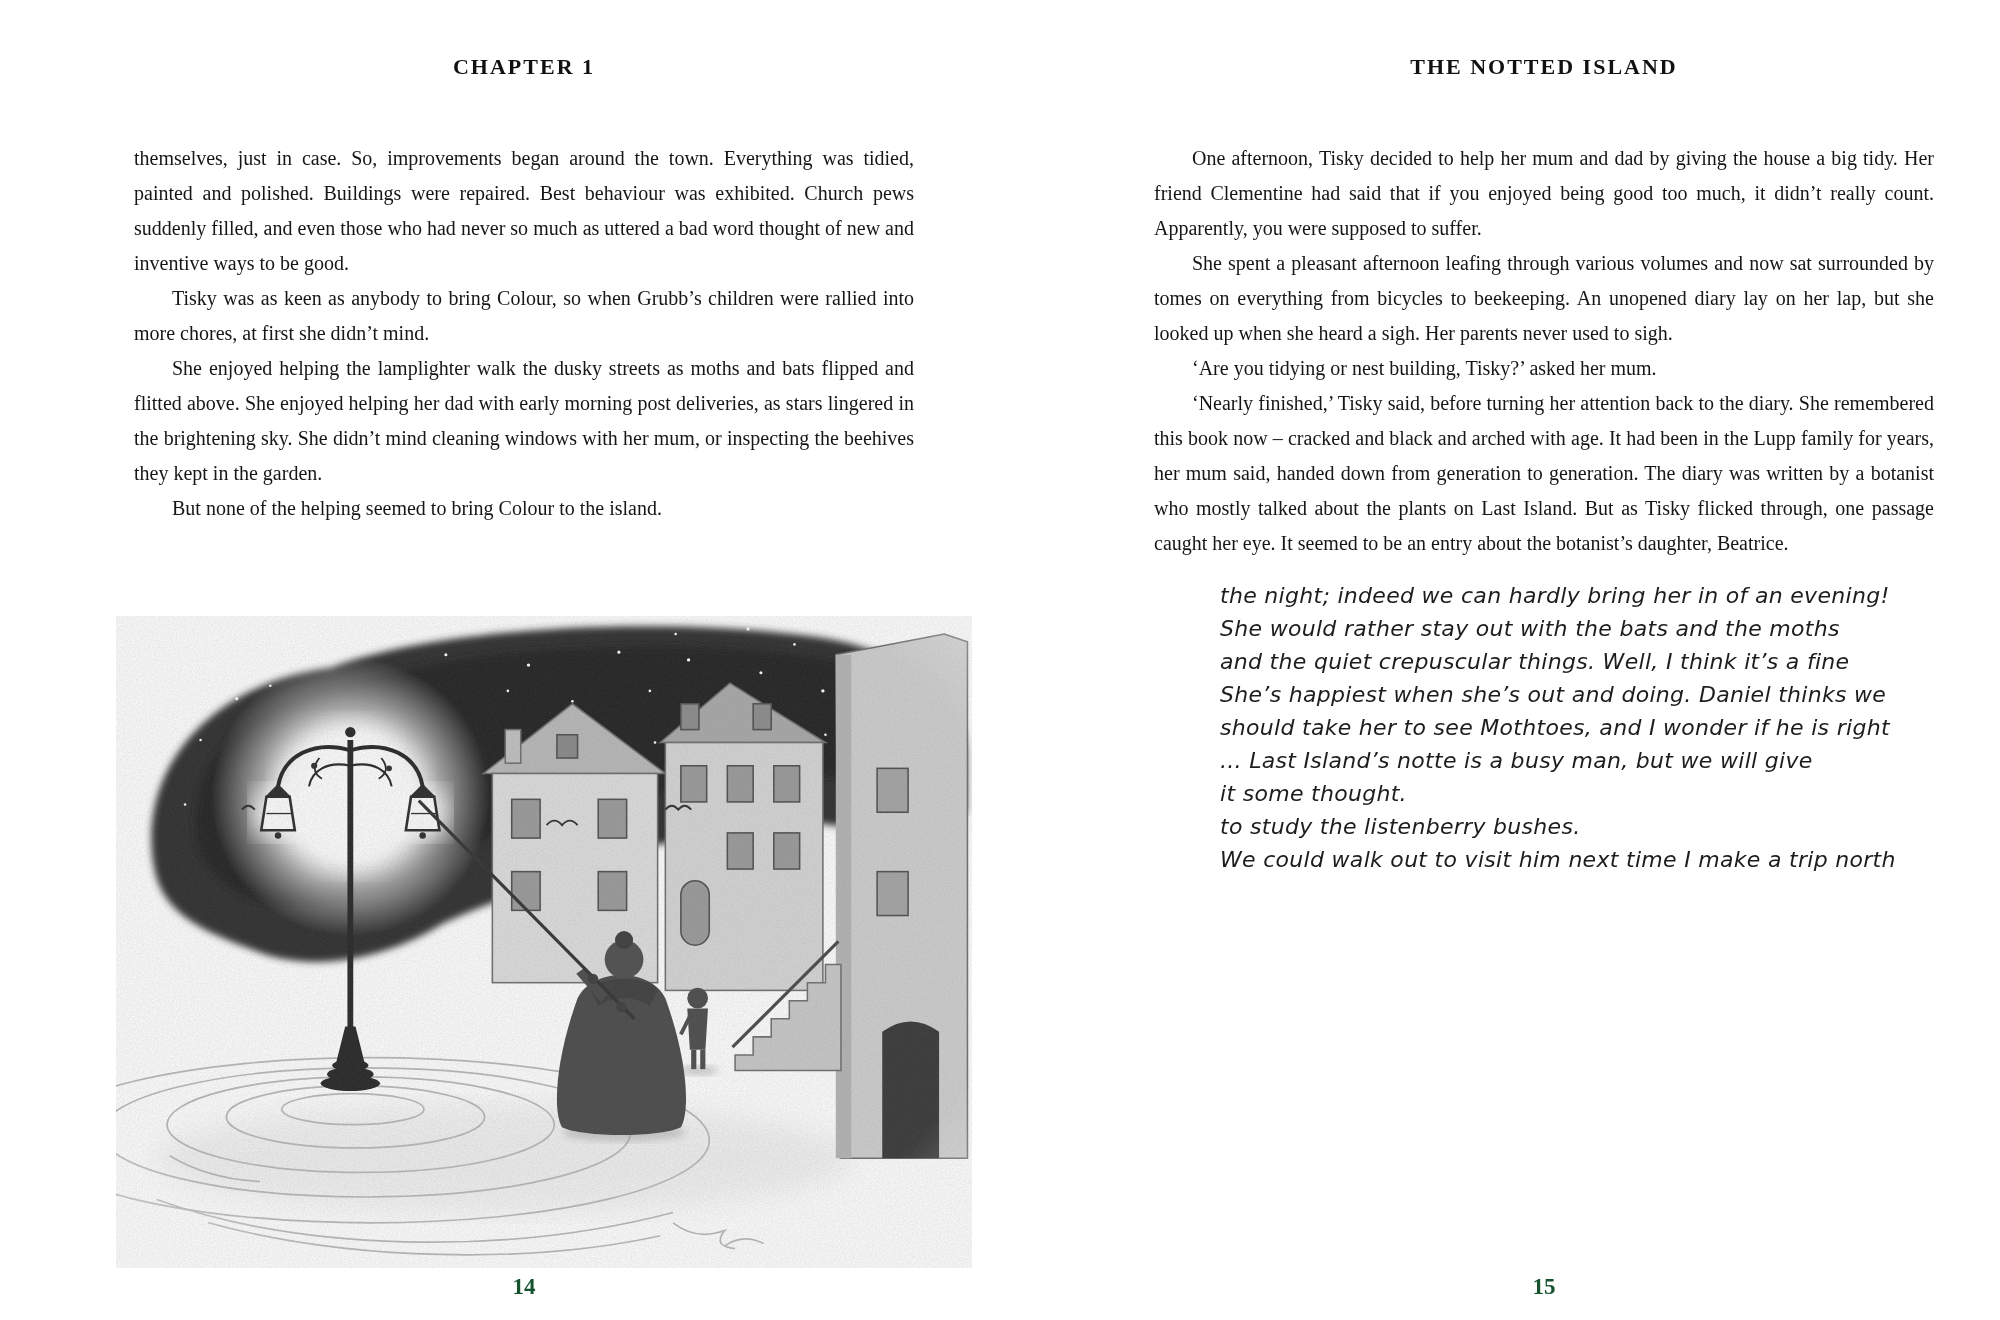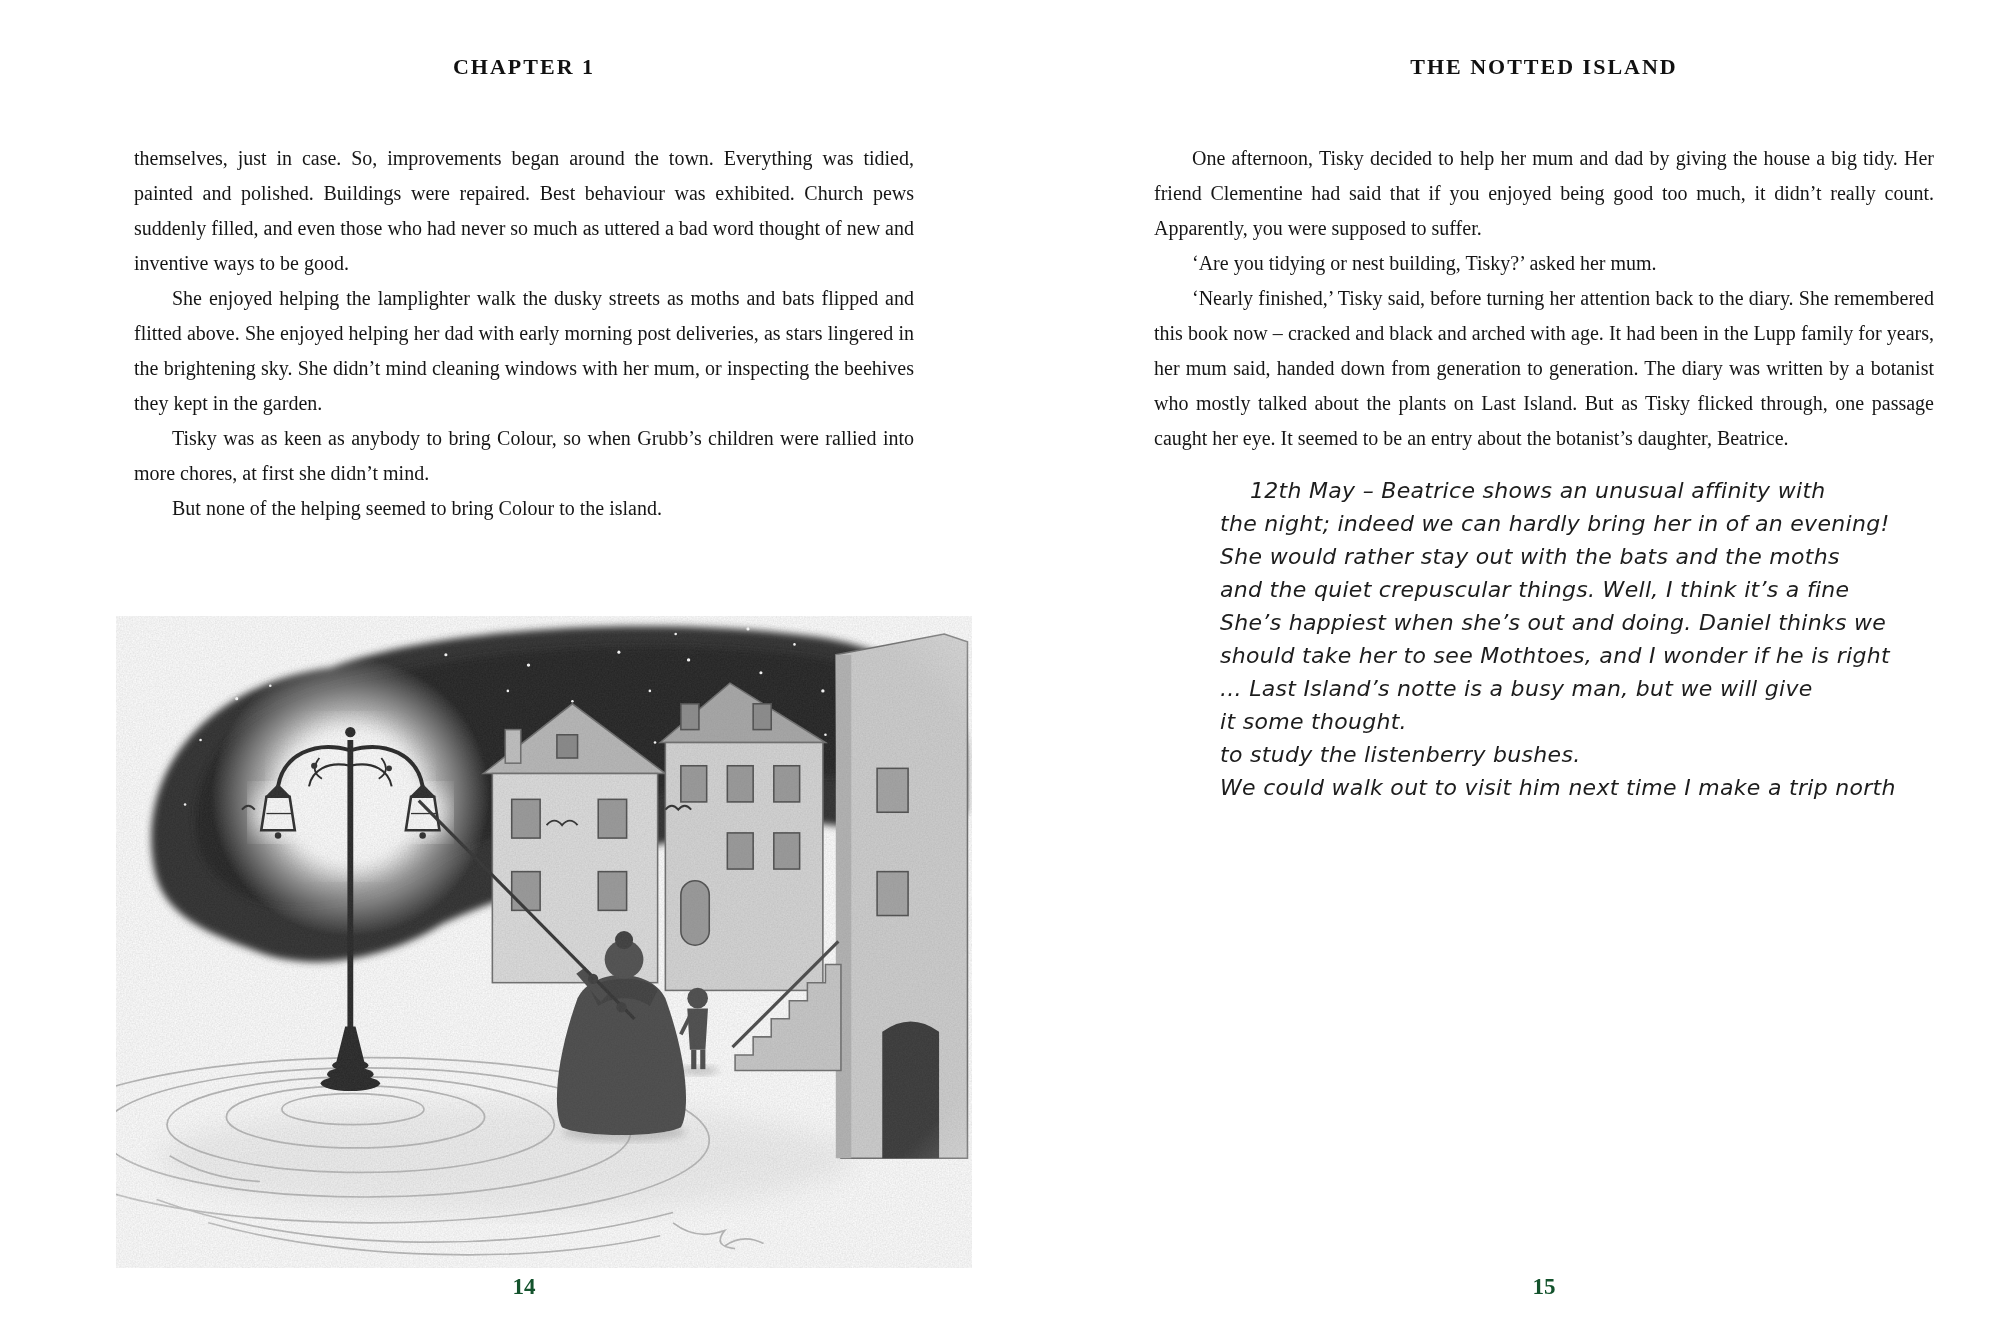--- a/index.html
+++ b/index.html
@@ -47,22 +47,22 @@
 </head>
 <body>
 
 <div class="spread">
 
   <div class="page page-left">
     <div class="running-head">CHAPTER 1</div>
 
     <div class="text-block">
       <p class="noindent">themselves, just in case. So, improvements began around the town. Everything was tidied, painted and polished. Buildings were repaired. Best behaviour was exhibited. Church pews suddenly filled, and even those who had never so much as uttered a bad word thought of new and inventive ways to be good.</p>
+      <p>Tisky was as keen as anybody to bring Colour, so when Grubb’s children were rallied into more chores, at first she didn’t mind.</p>
       <p>She enjoyed helping the lamplighter walk the dusky streets as moths and bats flipped and flitted above. She enjoyed helping her dad with early morning post deliveries, as stars lingered in the brightening sky. She didn’t mind cleaning windows with her mum, or inspecting the beehives they kept in the garden.</p>
-      <p>Tisky was as keen as anybody to bring Colour, so when Grubb’s children were rallied into more chores, at first she didn’t mind.</p>
       <p>But none of the helping seemed to bring Colour to the island.</p>
     </div>
 
     <svg class="illustration" viewBox="0 0 660 505" xmlns="http://www.w3.org/2000/svg">
       <defs>
         <radialGradient id="glowGrad">
           <stop offset="0" stop-color="#ffffff"></stop>
           <stop offset="0.45" stop-color="#ffffff" stop-opacity="0.95"></stop>
           <stop offset="1" stop-color="#ffffff" stop-opacity="0"></stop>
         </radialGradient>
@@ -239,25 +239,25 @@
     </svg>
 
     <div class="page-number">14</div>
   </div>
 
   <div class="page page-right">
     <div class="running-head">THE NOTTED ISLAND</div>
 
     <div class="text-block">
       <p>One afternoon, Tisky decided to help her mum and dad by giving the house a big tidy. Her friend Clementine had said that if you enjoyed being good too much, it didn’t really count. Apparently, you were supposed to suffer.</p>
+      <p>She spent a pleasant afternoon leafing through various volumes and now sat surrounded by tomes on everything from bicycles to beekeeping. An unopened diary lay on her lap, but she looked up when she heard a sigh. Her parents never used to sigh.</p>
       <p>‘Are you tidying or nest building, Tisky?’ asked her mum.</p>
       <p>‘Nearly finished,’ Tisky said, before turning her attention back to the diary. She remembered this book now – cracked and black and arched with age. It had been in the Lupp family for years, her mum said, handed down from generation to generation. The diary was written by a botanist who mostly talked about the plants on Last Island. But as Tisky flicked through, one passage caught her eye. It seemed to be an entry about the botanist’s daughter, Beatrice.</p>
 
       <div class="diary">
-        <div class="line first">12th May – Beatrice shows an unusual affinity with</div>
         <div class="line">the night; indeed we can hardly bring her in of an evening!</div>
         <div class="line">She would rather stay out with the bats and the moths</div>
         <div class="line">and the quiet crepuscular things. Well, I think it’s a fine</div>
         <div class="line">She’s happiest when she’s out and doing. Daniel thinks we</div>
         <div class="line">should take her to see Mothtoes, and I wonder if he is right</div>
         <div class="line">... Last Island’s notte is a busy man, but we will give</div>
         <div class="line">it some thought.</div>
         <div class="line">to study the listenberry bushes.</div>
         <div class="line">We could walk out to visit him next time I make a trip north</div>
       </div>

